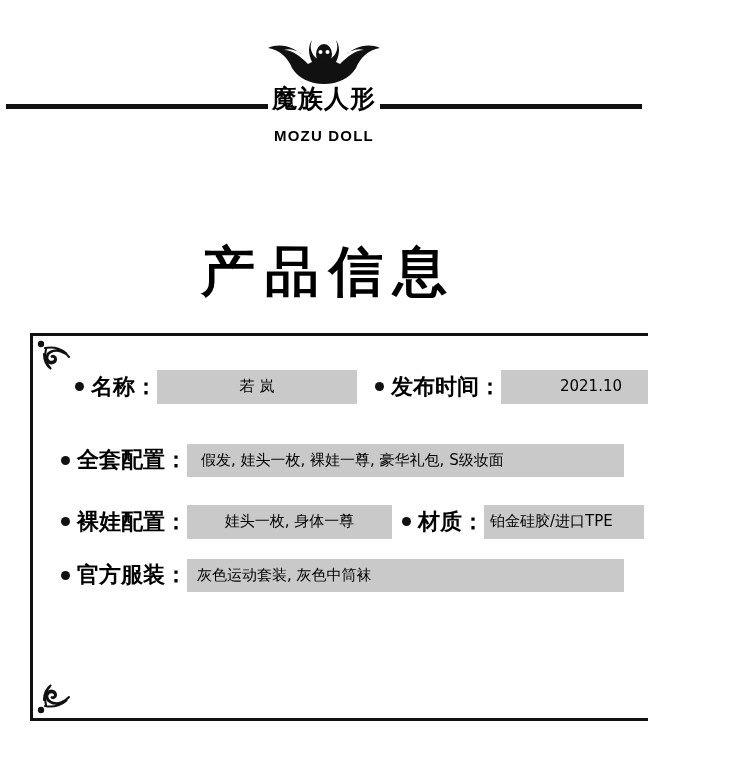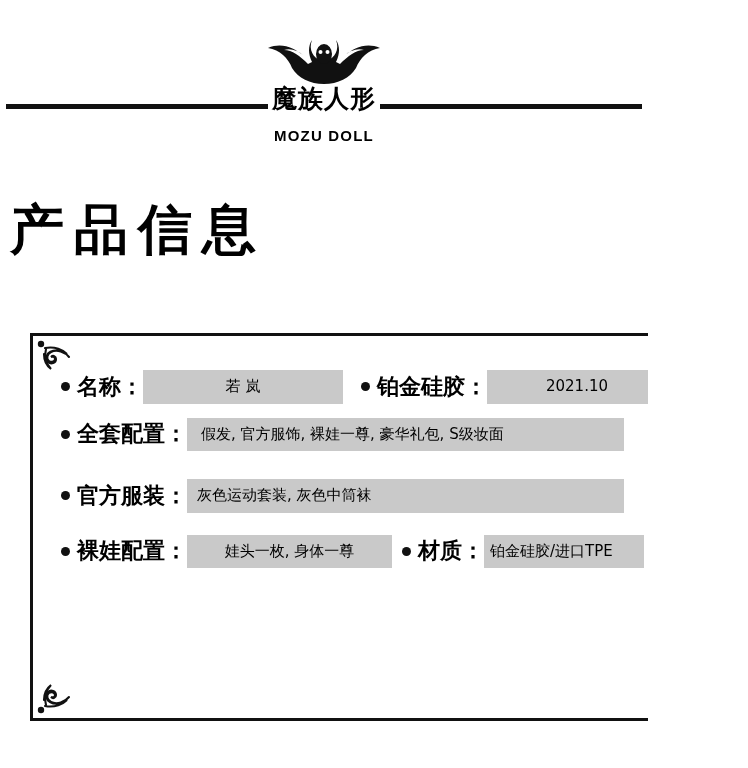--- a/index.html
+++ b/index.html
@@ -57,25 +57,26 @@
   .logo-en {
     font-family: "Liberation Sans", sans-serif;
     font-weight: 700;
     font-size: 15px;
     letter-spacing: 1.2px;
     margin-top: 15px;
   }
 
   
   .title {
+    text-align: center;
     font-family: "DejaVu Sans", "Liberation Sans", sans-serif;
     font-weight: 700;
     font-size: 54px;
     letter-spacing: 10px;
-    margin-top: 24px;
+    margin-top: 66px;
     margin-left: 10px;
   }
 
   
   .card {
     position: absolute;
     left: 30px;
     top: 333px;
     width: 688px;
     height: 388px;
@@ -97,21 +98,21 @@
     position: absolute;
     left: 28px;
     right: 20px;
     top: 34px;
   }
   .row {
     display: flex;
     align-items: center;
     margin-bottom: 20px;
   }
-  .row.r1 { margin-bottom: 14px; }
+  .row.r1 { margin-bottom: 40px; justify-content: center; }
   .row.r2 { margin-bottom: 28px; }
   .row.r3 { margin-bottom: 22px; }
 
   .bullet {
     width: 9px; height: 9px;
     border-radius: 50%;
     background: #111;
     flex: 0 0 auto;
     margin-right: 7px;
   }
@@ -200,42 +201,42 @@
     </svg>
 
     <div class="rows">
 
       <div class="row r1">
         <span class="bullet"></span>
         <span class="label">名称：</span>
         <span class="value center v-name">若 岚</span>
         <span class="gap-md"></span>
         <span class="bullet"></span>
-        <span class="label">铂金硅胶：</span>
+        <span class="label">发布时间：</span>
         <span class="value center v-date">2021.10</span>
       </div>
 
       <div class="row r2">
         <span class="bullet"></span>
         <span class="label">全套配置：</span>
-        <span class="value v-full">假发, 官方服饰, 裸娃一尊, 豪华礼包, S级妆面</span>
-      </div>
-
-      <div class="row r3">
-        <span class="bullet"></span>
-        <span class="label">官方服装：</span>
-        <span class="value v-outfit">灰色运动套装, 灰色中筒袜</span>
+        <span class="value v-full">假发, 娃头一枚, 裸娃一尊, 豪华礼包, S级妆面</span>
       </div>
 
       <div class="row">
         <span class="bullet"></span>
         <span class="label">裸娃配置：</span>
         <span class="value center v-naked">娃头一枚, 身体一尊</span>
         <span class="gap-sm"></span>
         <span class="bullet"></span>
         <span class="label">材质：</span>
         <span class="value v-material">铂金硅胶/进口TPE</span>
       </div>
 
+      <div class="row r3">
+        <span class="bullet"></span>
+        <span class="label">官方服装：</span>
+        <span class="value v-outfit">灰色运动套装, 灰色中筒袜</span>
+      </div>
+
     </div>
   </div>
 
 </div>
 
 </body></html>

